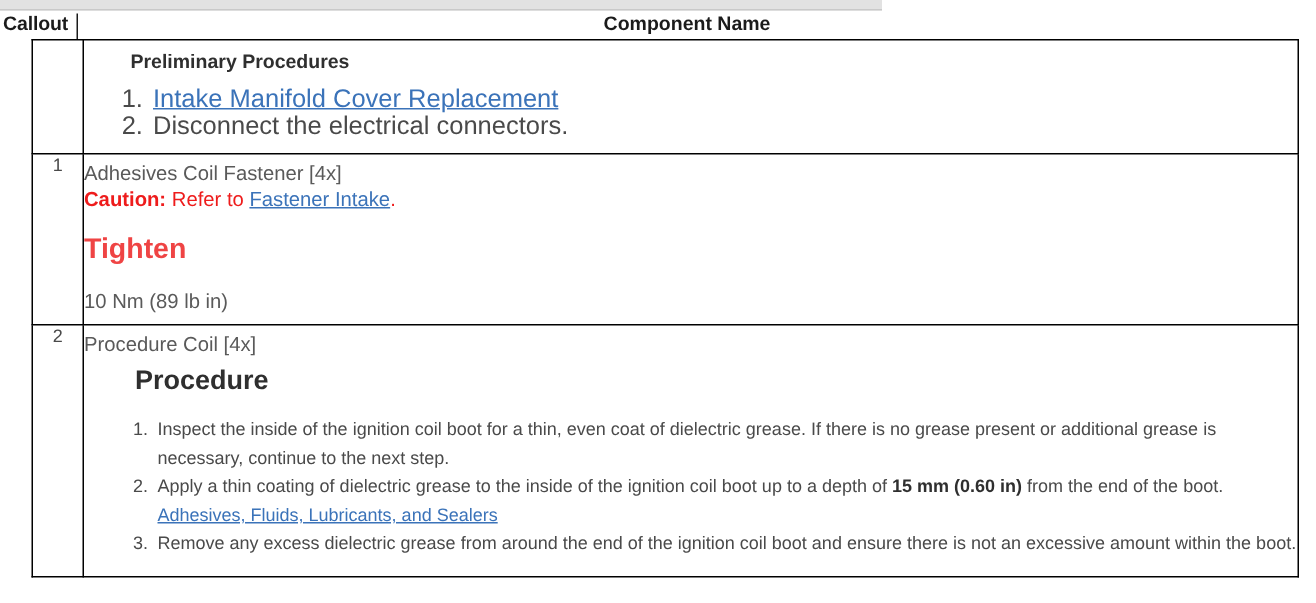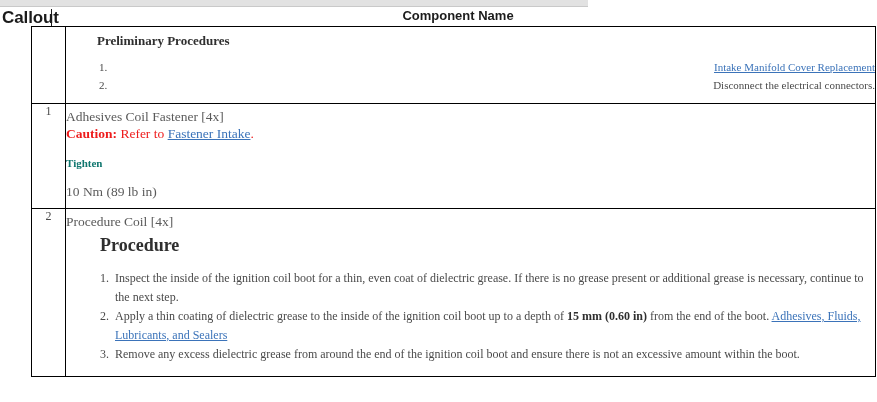--- a/index.html
+++ b/index.html
@@ -39,21 +39,21 @@
     position: absolute;
     left: 0;
     top: 7px;
     width: 862px;
     height: 19px;
   }
   .hdr-callout {
     position: absolute;
     left: 2px;
     top: 1px;
-    font-size: 17px;
+    font-size: 13px;
     font-weight: bold;
     color: #1b1b1b;
     letter-spacing: -0.1px;
     white-space: nowrap;
   }
   .hdr-divider {
     position: absolute;
     left: 51px;
     top: 2px;
     width: 1px;
@@ -68,26 +68,25 @@
     text-align: center;
     font-size: 13px;
     font-weight: bold;
     color: #1b1b1b;
     white-space: nowrap;
   }
 
   
   table.proc {
     position: absolute;
-    left: 31px;
+    left: 21px;
     top: 26px;
     width: 845px;
     border-collapse: collapse;
     table-layout: fixed;
-    font-family: Liberation Serif, serif;
   }
   table.proc td {
     border: 1px solid #000000;
     vertical-align: top;
     padding: 0;
   }
   td.callout-col {
     width: 34px;
     text-align: center;
     vertical-align: middle;
@@ -102,47 +101,46 @@
   .prelim-row td { border-top: 1px solid #000; }
   .prelim-title {
     font-size: 13px;
     font-weight: bold;
     color: #2f2f2f;
     margin: 6px 0 0 31px;
   }
   ol.prelim-list {
     margin: 9px 0 9px 0;
     padding-left: 44px;
-    font-size: 11px;
+    font-size: 17px;
     line-height: 18px;
     color: #4a4a4a;
-    text-align: right;
   }
   ol.prelim-list li { padding-left: 2px; margin: 0; }
 
   
   .comp-name {
     font-size: 13.5px;
     color: #5a5a5a;
     margin: 4px 0 0 0;
     line-height: 17px;
   }
   .caution-line {
     font-size: 13.5px;
     line-height: 18px;
     margin: 0;
     color: #ee1c1c;
   }
   .caution-label { font-weight: bold; color: #ee1c1c; }
   .caution-text  { color: #ee1c1c; }
   .link { color: #3b73b9; }
   .tighten {
-    font-size: 11px;
-    font-weight: bold;
-    color: #0f766e;
+    font-size: 19px;
+    font-weight: bold;
+    color: #ef4444;
     margin: 14px 0 0 0;
   }
   .torque {
     font-size: 13.5px;
     color: #5a5a5a;
     margin: 15px 0 8px 0;
   }
 
   
   .proc-title {

